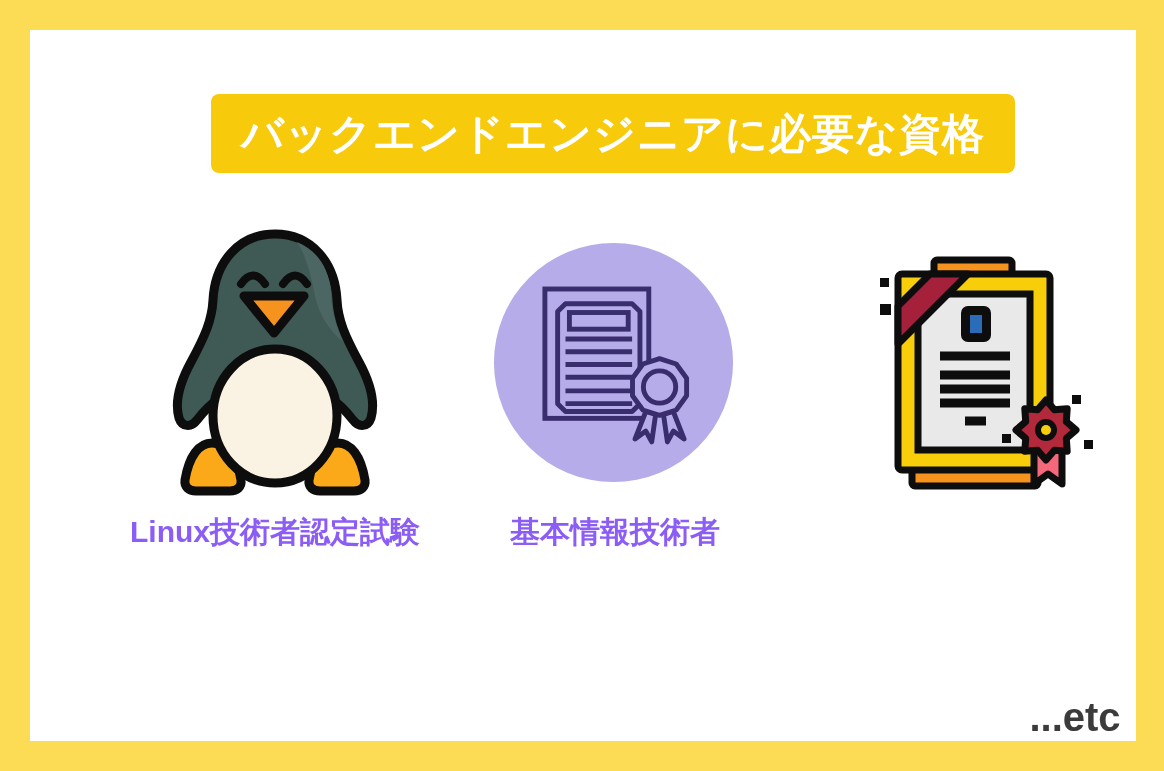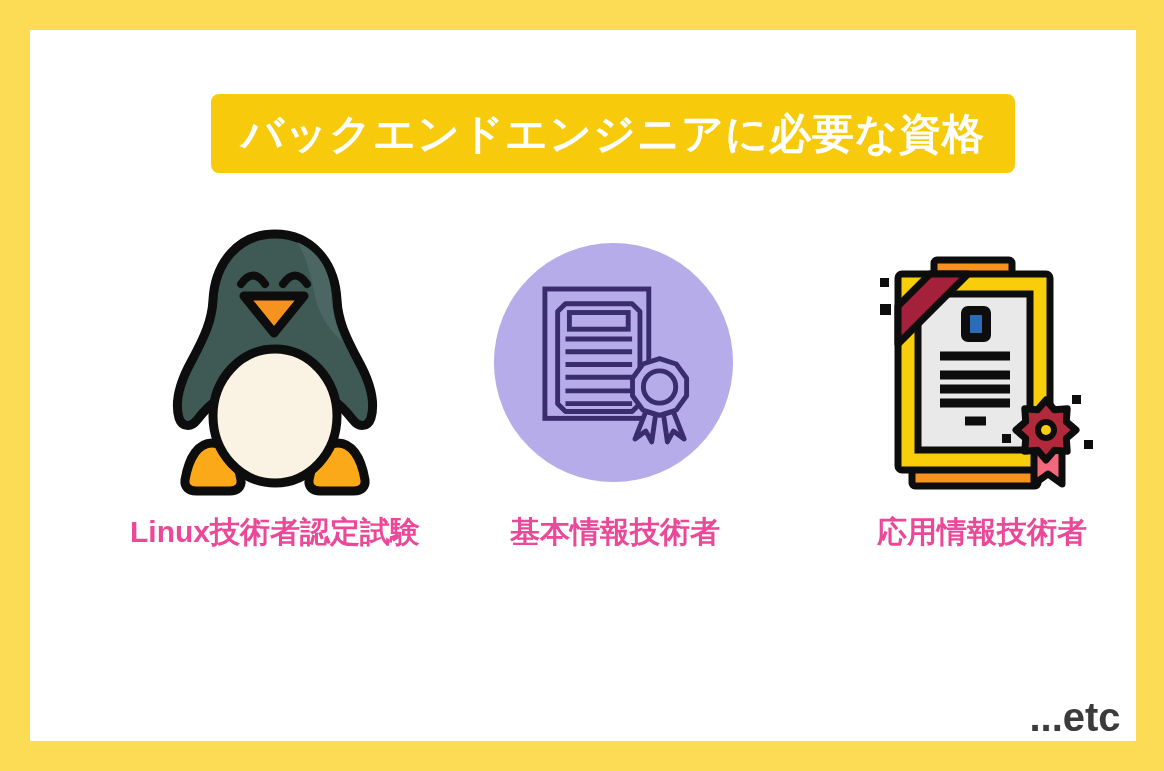--- a/index.html
+++ b/index.html
@@ -35,21 +35,21 @@
     white-space: nowrap;
   }
   .icon-box { position: absolute; }
   .icon-penguin  { left: 117px; top: 182px; width: 256px; height: 290px; }
   .icon-circle   { left: 461px; top: 210px; width: 245px; height: 245px; }
   .icon-diploma  { left: 838px; top: 218px; width: 240px; height: 250px; }
   .item-label {
     position: absolute;
     top: 482px;
     text-align: center;
-    color: #ec4899;
+    color: #8b5cf6;
     font-size: 30px;
     font-weight: bold;
     line-height: 40px;
     white-space: nowrap;
   }
   .label-1 { left: 55px;  width: 380px; }
   .label-2 { left: 435px; width: 300px; }
   .label-3 { left: 802px; width: 300px; }
   .etc-note {
     position: absolute;
@@ -166,20 +166,17 @@
         <rect x="134" y="186" width="9" height="9" fill="#0D0D0D"></rect>
       </svg>
     </div>
 
     <div class="item-label label-1">
       <div>Linux技術者認定試験</div>
     </div>
     <div class="item-label label-2">
       <div>基本情報技術者</div>
     </div>
-    <div class="item-label label-3">
-      <div>応用情報技術者</div>
-    </div>
 
     <div class="etc-note">...etc</div>
 
   </div>
 </div>
 
 </body></html>

